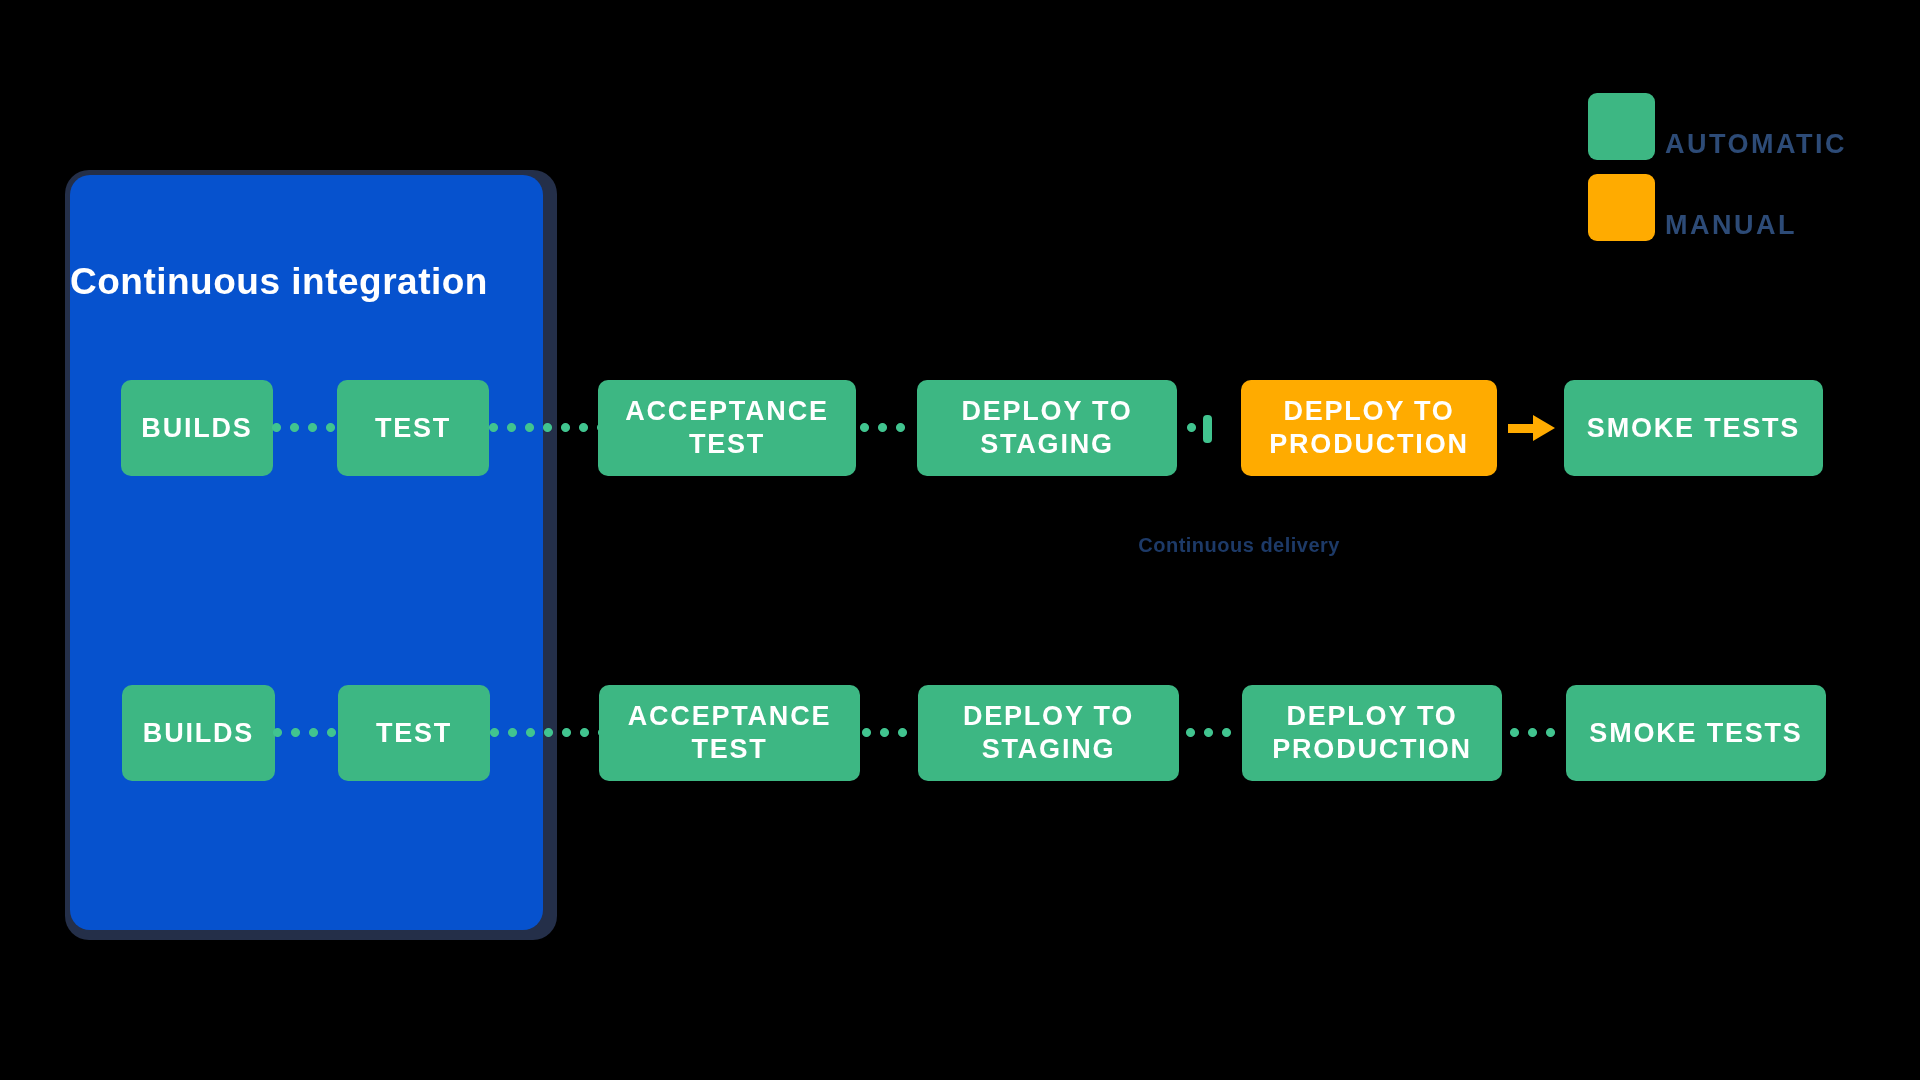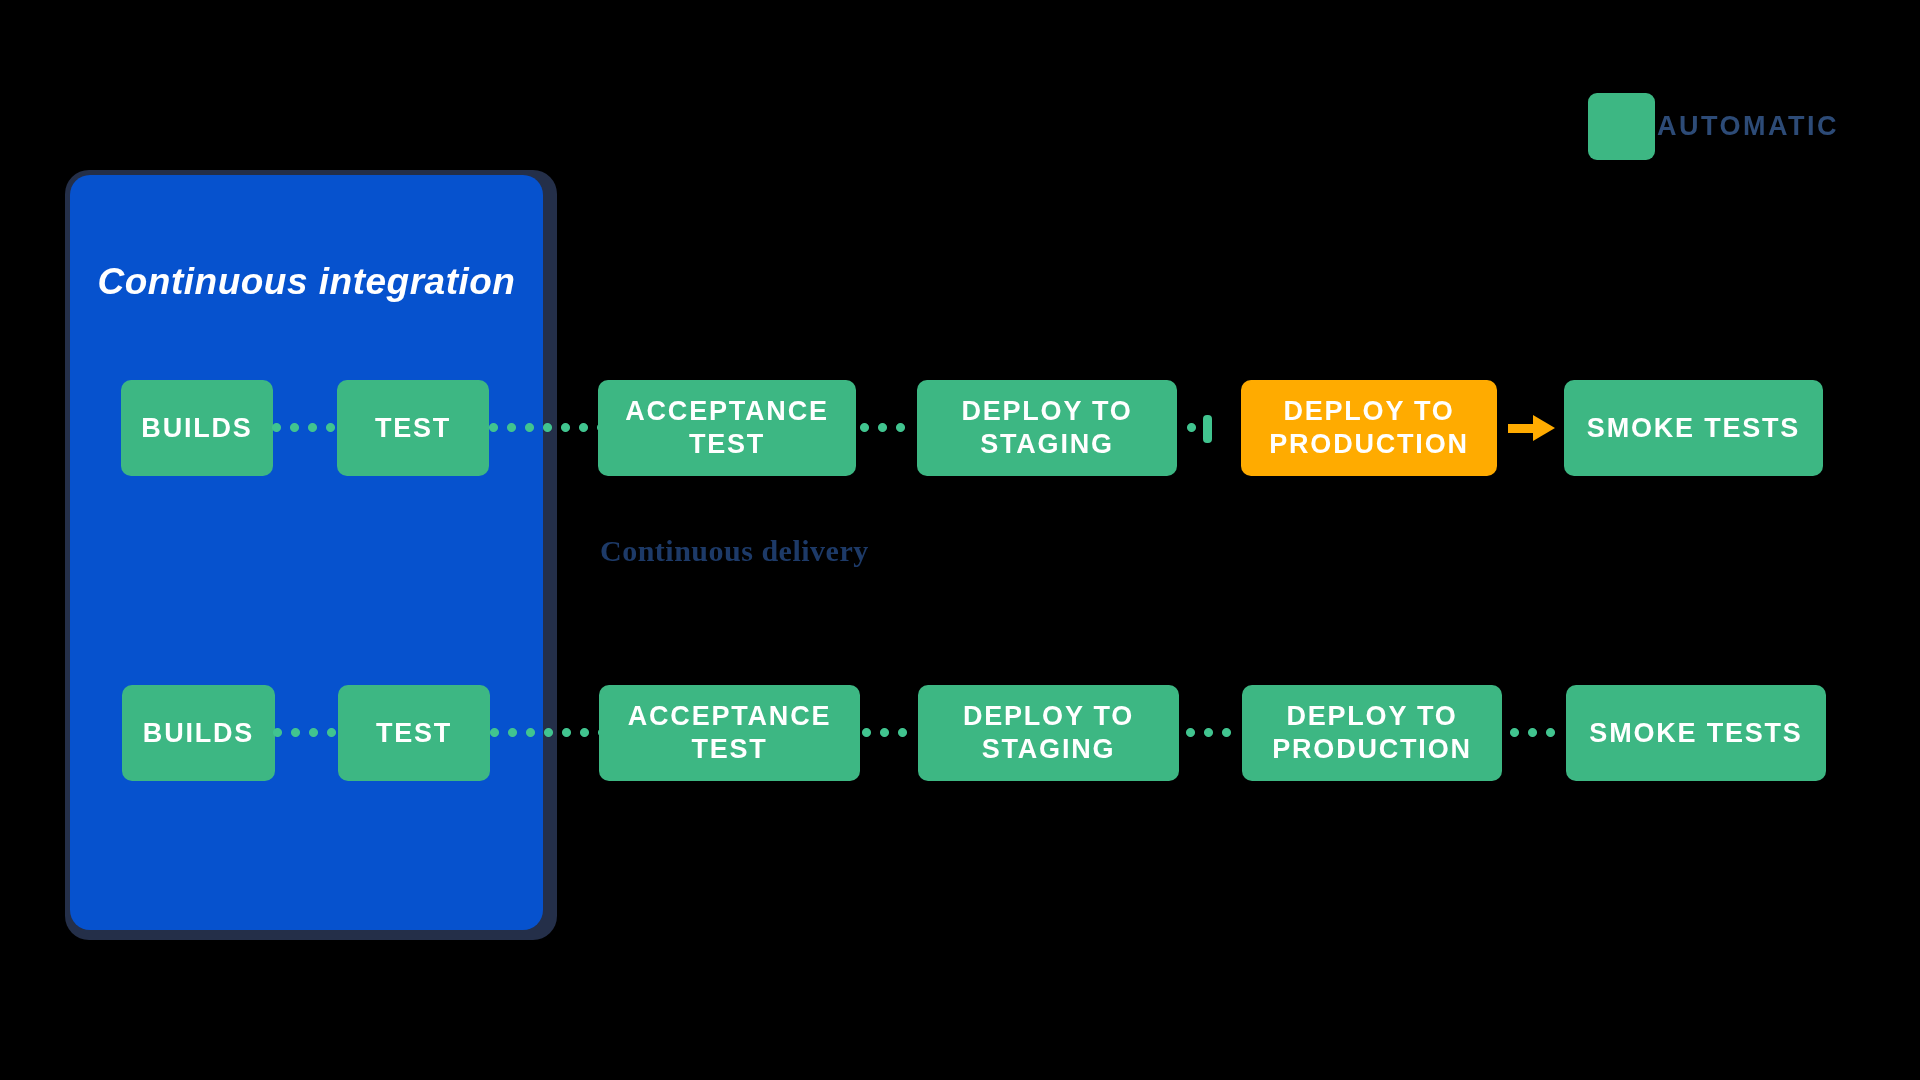--- a/index.html
+++ b/index.html
@@ -6,43 +6,42 @@
   body {
     width: 1920px; height: 1080px;
     background: var(--background, #000);
     font-family: "Liberation Sans", sans-serif;
     position: relative; overflow: hidden;
   }
   .stage { position: absolute; inset: 0; }
 
   
   .legend { position: absolute; left: 1588px; top: 92px; }
-  .legend-row { display: flex; align-items: center; gap: 2px; height: 68px; margin-bottom: 13px; }
+  .legend-row { display: flex; align-items: flex-end; gap: 10px; height: 68px; margin-bottom: 13px; }
   .swatch { width: 67px; height: 67px; border-radius: 9px; flex: 0 0 auto; }
   .swatch.auto { background: var(--automatic); }
   .swatch.manual { background: var(--manual); }
   .legend-label {
     color: var(--legend_navy); font-size: 27px; font-weight: 700;
     letter-spacing: 2.5px; white-space: nowrap;
   }
 
   
   .ci-backing {
     position: absolute; left: 65px; top: 170px; width: 492px; height: 770px;
     background: var(--ci_border); border-radius: 24px;
   }
   .ci-box {
     position: absolute; left: 70px; top: 175px; width: 473px; height: 755px;
     background: var(--ci_blue); border-radius: 20px;
   }
   .ci-title {
     position: absolute; left: 70px; top: 261px; width: 473px;
-    text-align: center; color: #fff; font-size: 37px; font-weight: 600;
+    color: #fff; font-size: 37px; font-weight: 600;
     letter-spacing: 0.5px;
-    font-style: italic;
   }
 
   
   .node {
     position: absolute; height: 96px; border-radius: 10px;
     display: flex; align-items: center; justify-content: center;
     text-align: center; color: var(--node_text);
     font-size: 27px; font-weight: 700; letter-spacing: 1.8px; line-height: 1.22;
     padding: 0 10px; box-sizing: border-box; z-index: 2;
   }
@@ -93,34 +92,38 @@
   }
   .arrow-head {
     position: absolute; left: 1533px; top: 415px; width: 0; height: 0; z-index: 3;
     border-top: 13px solid transparent; border-bottom: 13px solid transparent;
     border-left: 22px solid var(--manual);
   }
 
   
   .caption {
     position: absolute; color: var(--caption_navy);
-    font-size: 30px; font-weight: 700; text-align: left; letter-spacing: 0.5px; font-family: Liberation Serif, serif;
+    font-size: 20px; font-weight: 700; text-align: right; letter-spacing: 0.5px;
   }
   .cap-1 { left: 600px; top: 534px; width: 740px; }
   .cap-2 { left: 592px; top: 836px; width: 740px; }
 </style>
 </head>
 <body>
 
 <div class="stage">
 
   <div class="legend">
     <div class="legend-row">
       <span class="swatch auto"></span>
       <span class="legend-label">AUTOMATIC</span>
+    </div>
+    <div class="legend-row">
+      <span class="swatch manual"></span>
+      <span class="legend-label">MANUAL</span>
     </div>
   </div>
 
   <div class="ci-backing"></div>
   <div class="ci-box"></div>
   <div class="ci-title">Continuous integration</div>
 
   <div class="node auto n-r1-1">BUILDS</div>
   <div class="dots d-r1-1"></div>
   <div class="node auto n-r1-2">TEST</div>

